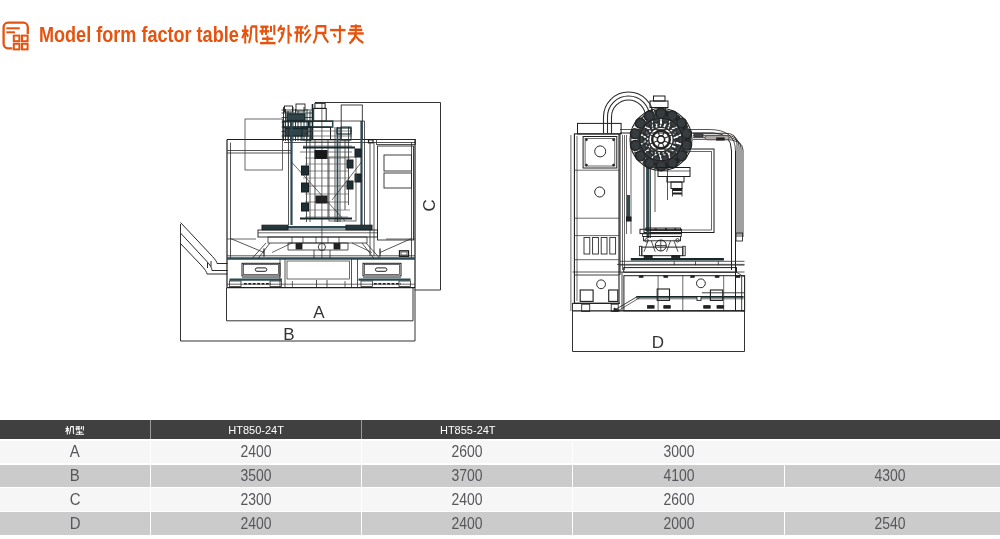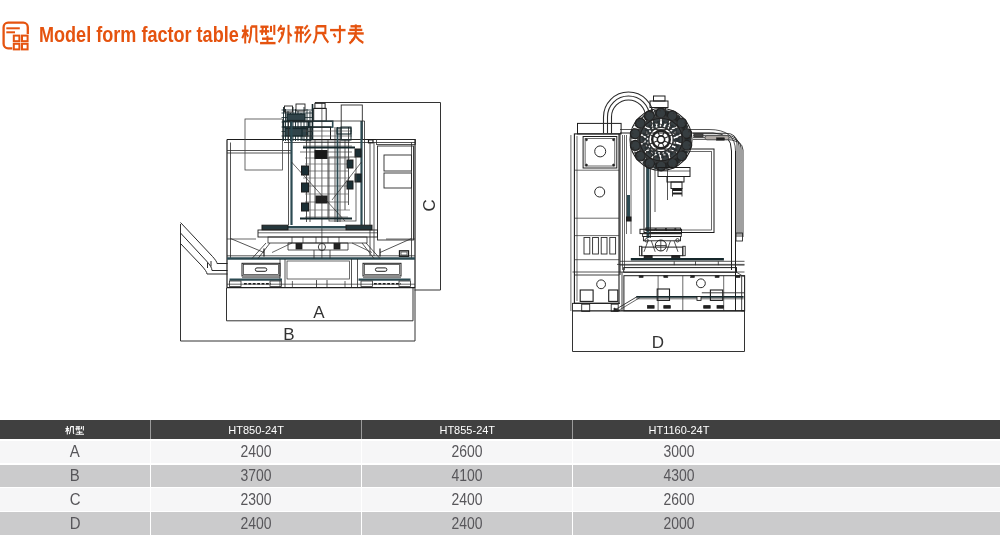--- a/index.html
+++ b/index.html
@@ -475,41 +475,43 @@
   <div class="row hd">
     <div class="c1">
         <span id="cjkjx"><svg class="cjk" width="9.6" height="10.6" viewBox="0 0 100 100" style="stroke-width:11">
             <use href="#gJI"></use>
           </svg><svg class="cjk" width="9.6" height="10.6" viewBox="0 0 100 100" style="stroke-width:11">
             <use href="#gXING2"></use>
           </svg></span>
       </div>
     <div class="c">HT850-24T</div>
     <div class="c">HT855-24T</div>
-    <div class="c">HT1160-24T</div>
   </div>
   <div class="row r odd">
     <div class="c1">
         <span class="lt">A</span>
       </div>
     <div class="c">
         <span class="nm">2400</span>
       </div>
     <div class="c">
         <span class="nm">2600</span>
       </div>
     <div class="c">
         <span class="nm">3000</span>
       </div>
   </div>
   <div class="row r even">
     <div class="c1">
         <span class="lt">B</span>
       </div>
     <div class="c">
+        <span class="nm">3500</span>
+      </div>
+    <div class="c">
         <span class="nm">3700</span>
       </div>
     <div class="c">
         <span class="nm">4100</span>
       </div>
     <div class="c">
         <span class="nm">4300</span>
       </div>
   </div>
   <div class="row r odd">
@@ -532,14 +534,17 @@
       </div>
     <div class="c">
         <span class="nm">2400</span>
       </div>
     <div class="c">
         <span class="nm">2400</span>
       </div>
     <div class="c">
         <span class="nm">2000</span>
       </div>
+    <div class="c">
+        <span class="nm">2540</span>
+      </div>
   </div>
 </div>
 
 </body></html>

